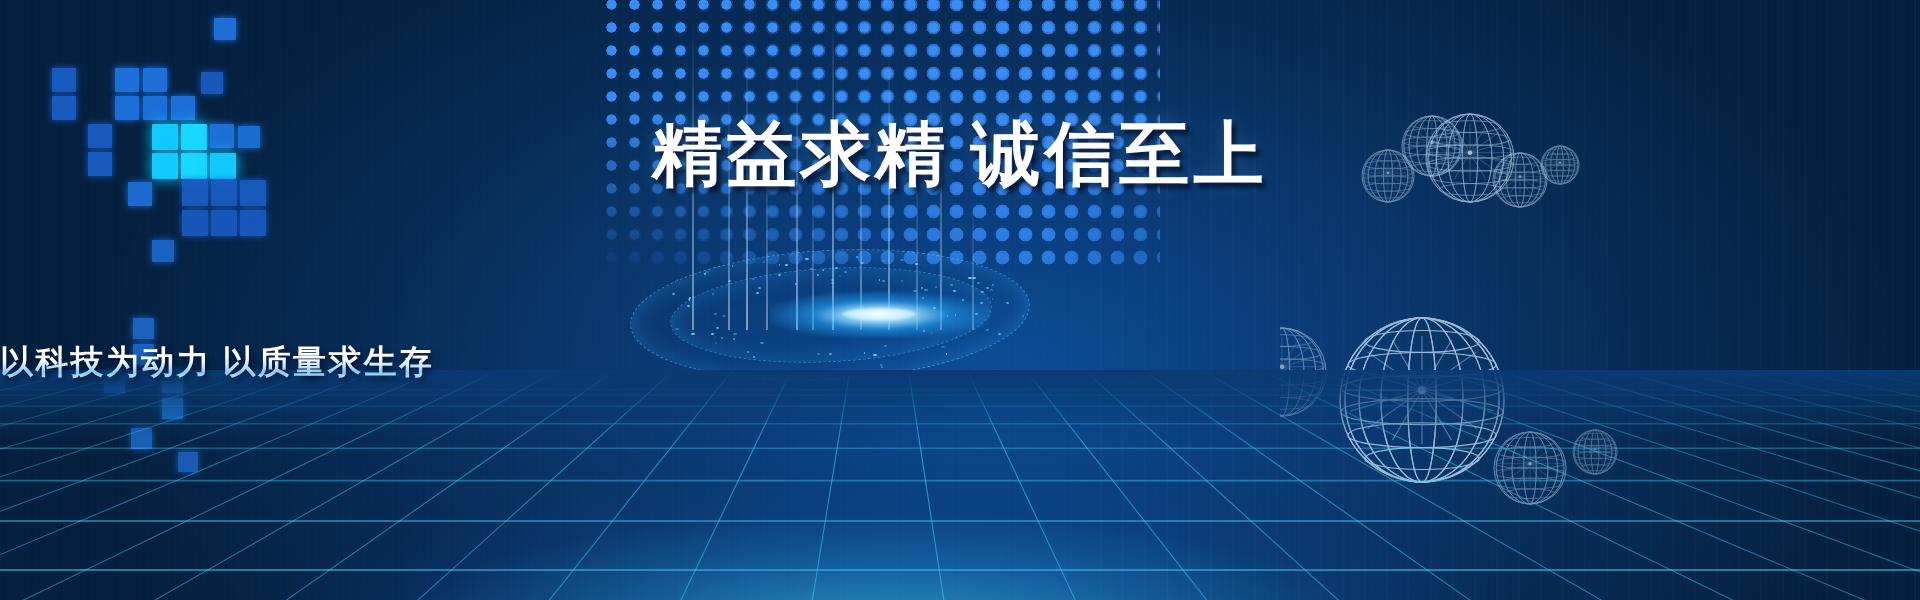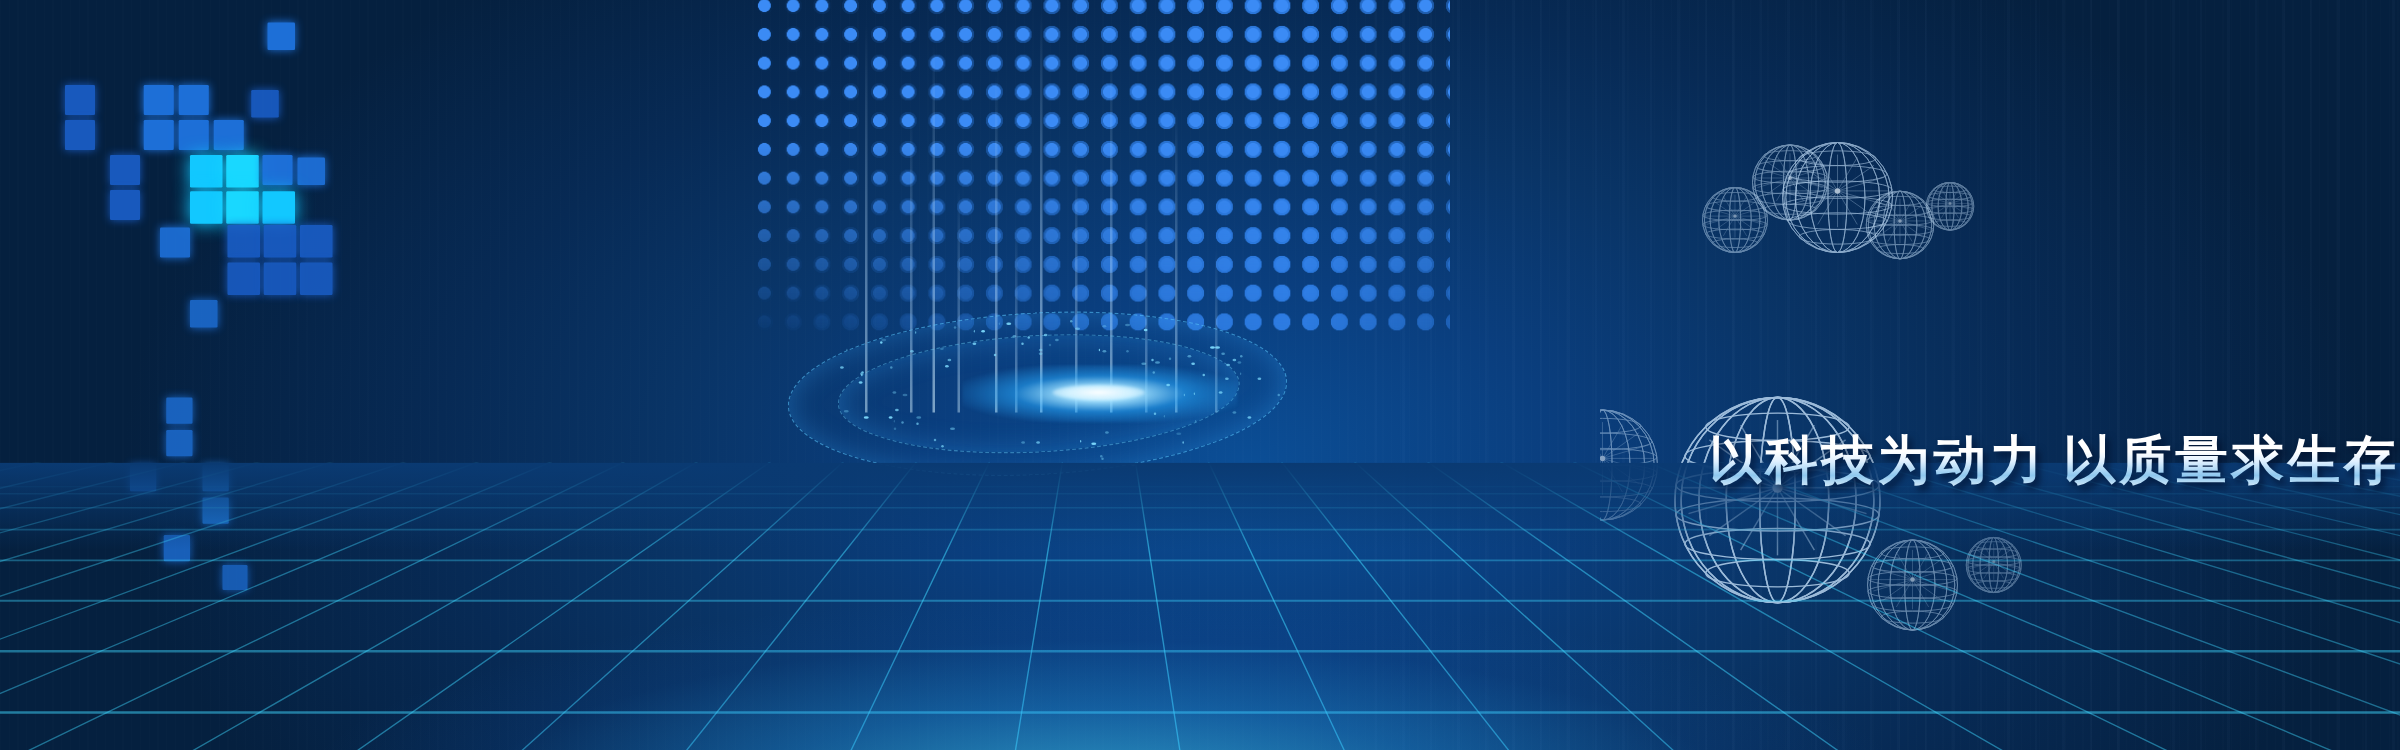--- a/index.html
+++ b/index.html
@@ -88,22 +88,22 @@
   }
 
   
   .title{
     position:absolute;left:0;right:0;top:108px;text-align:center;
     color:#ffffff;font-size:70px;letter-spacing:.06em;font-weight:700;
     text-shadow:4px 5px 5px rgba(0,10,35,.78), 0 0 18px rgba(120,190,255,.28);
     white-space:nowrap;
   }
   .subtitle{
-    position:absolute;left:0;right:0;top:340px;text-align:right;
-    font-size:42px;letter-spacing:.07em;font-weight:700;white-space:nowrap;
+    position:absolute;left:0;right:0;top:340px;text-align:left;
+    font-size:33px;letter-spacing:.07em;font-weight:700;white-space:nowrap;
     background:linear-gradient(180deg,#ffffff 0%,#ffffff 38%,#dff0ff 52%,#8fc8ef 72%,#ffffff 100%);
     -webkit-background-clip:text;background-clip:text;color:transparent;
     filter:drop-shadow(3px 4px 3px rgba(0,12,40,.72));
   }
 </style>
 </head>
 <body>
 
 <div id="stage">
 
@@ -669,15 +669,16 @@
           <linearGradient id="ff" x1="0" y1="0" x2="0" y2="1">
             <stop offset="0%" stop-color="#0a3a72" stop-opacity="1"></stop>
             <stop offset="100%" stop-color="#0a3a72" stop-opacity="0"></stop>
           </linearGradient>
         </defs>
         <rect x="0" y="0" width="1920" height="70" fill="url(#ff)"></rect>
       </svg>
     <div class="floor-glow"></div>
   </div>
 
+  <div class="title">精益求精  诚信至上</div>
   <div class="subtitle">以科技为动力  以质量求生存</div>
 
 </div>
 
 </body></html>

